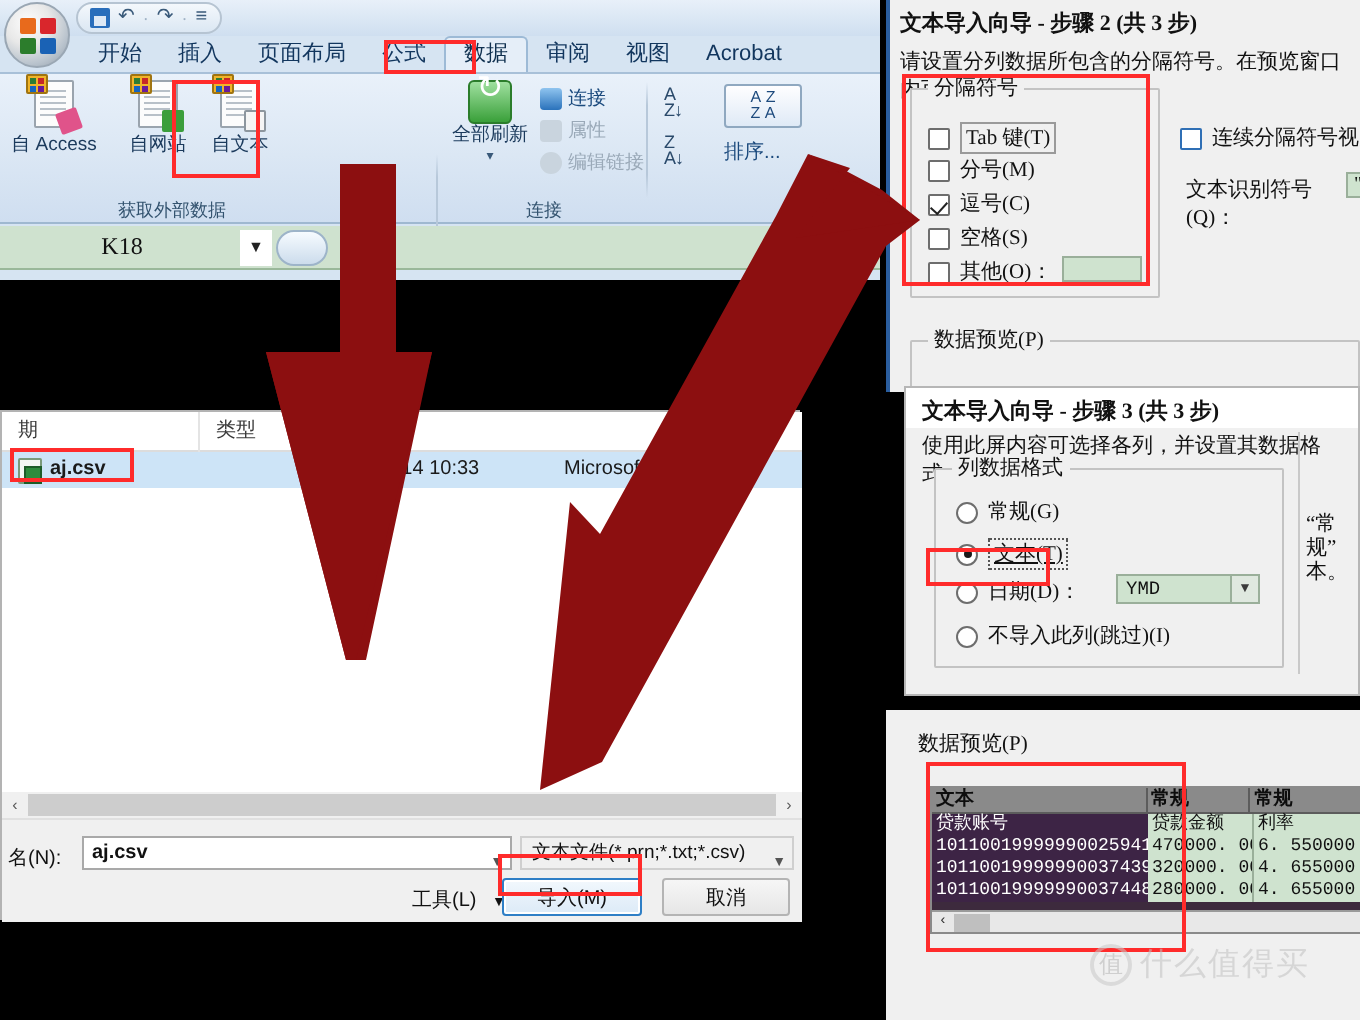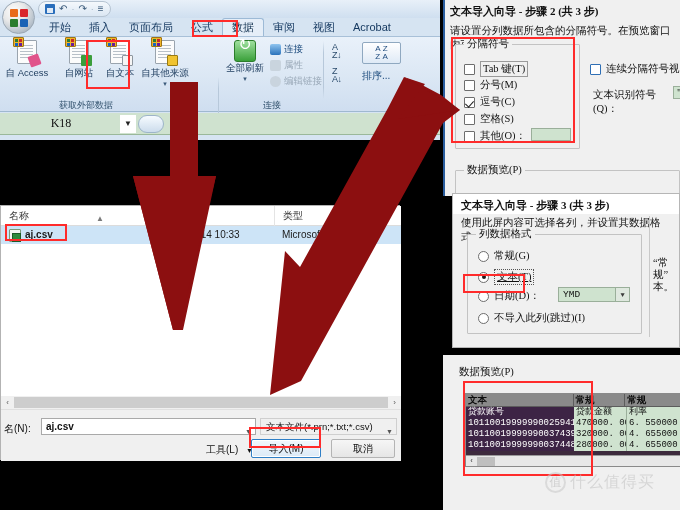--- a/index.html
+++ b/index.html
@@ -388,28 +388,20 @@
           </div>
           <span>自网站</span>
         </div>
         <div class="bigbtn" style="left:98px; width:44px;">
           <div class="docicon">
             <div class="badge"></div>
               <div class="sub sub-page"></div>
           </div>
           <span>自文本</span>
         </div>
-        <div class="bigbtn" style="left:137px; width:56px;">
-          <div class="docicon">
-            <div class="badge"></div>
-              <div class="sub sub-lock"></div>
-          </div>
-          <span>自其他来源</span>
-          <span style="font-size:7px; color:#3a5a7a;">▾</span>
-        </div>
         <div class="grp-label">获取外部数据</div>
       </div>
 
       <div style="position:absolute; left:218px; top:40px; height:58px; width:1px; background:linear-gradient(transparent,#b7c8da 20%,#b7c8da 80%,transparent);"></div>
 
       <div class="grp" style="left:220px; width:104px;">
         <div class="bigbtn" style="left:2px; width:46px;">
           <div class="refresh-ic"></div>
           <span>全部刷新</span>
           <span style="font-size:7px; color:#3a5a7a;">▾</span>
@@ -450,24 +442,20 @@
     <div class="formula-row">
       <div class="namebox">K18</div>
       <div class="namebox-arrow">▼</div>
       <div class="fx-btn"></div>
       <div class="formula-input"></div>
     </div>
   </div>
 
   <div class="filedlg">
     <div class="fd-head">
-      <div class="fd-col c1">
-        <span>名称</span>
-        <span class="sortcaret">▲</span>
-      </div>
       <div class="fd-col c2"><span>期</span></div>
       <div class="fd-col c3"><span>类型</span></div>
       <div class="fd-col c4"><span></span></div>
     </div>
 
     <div class="fd-row">
       <div class="fd-cell c1">
         <span class="csv-ic"></span>
         <span>aj.csv</span>
       </div>

